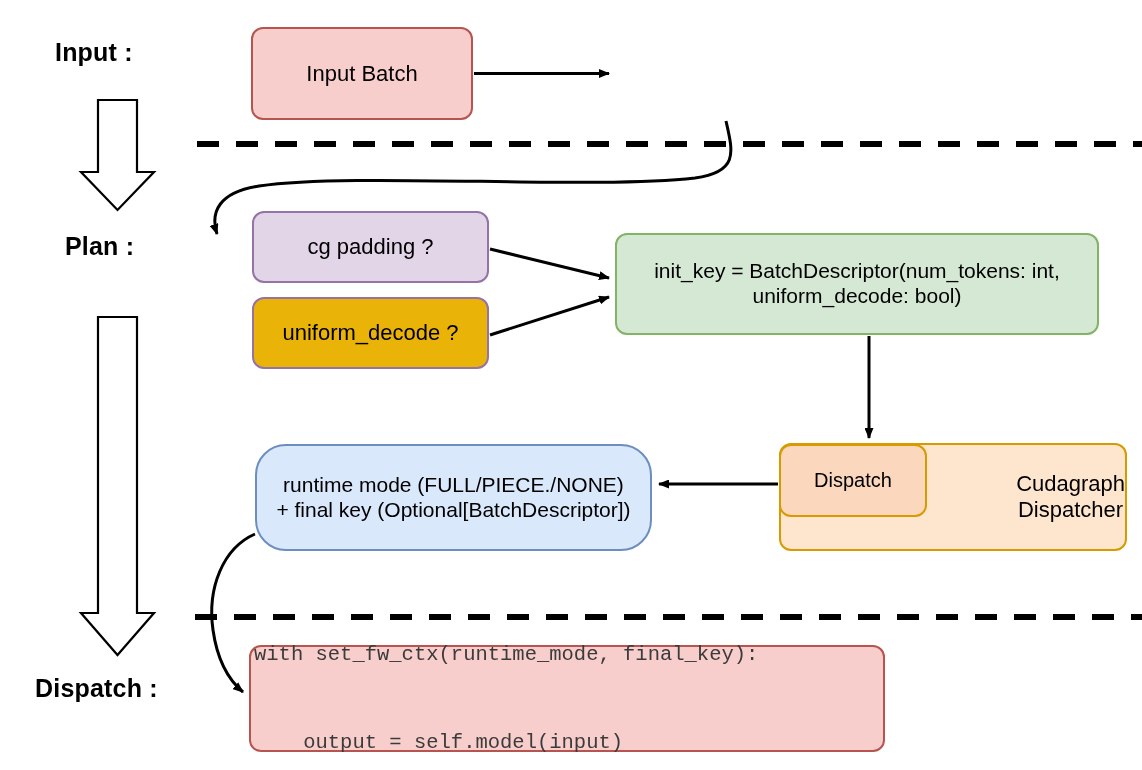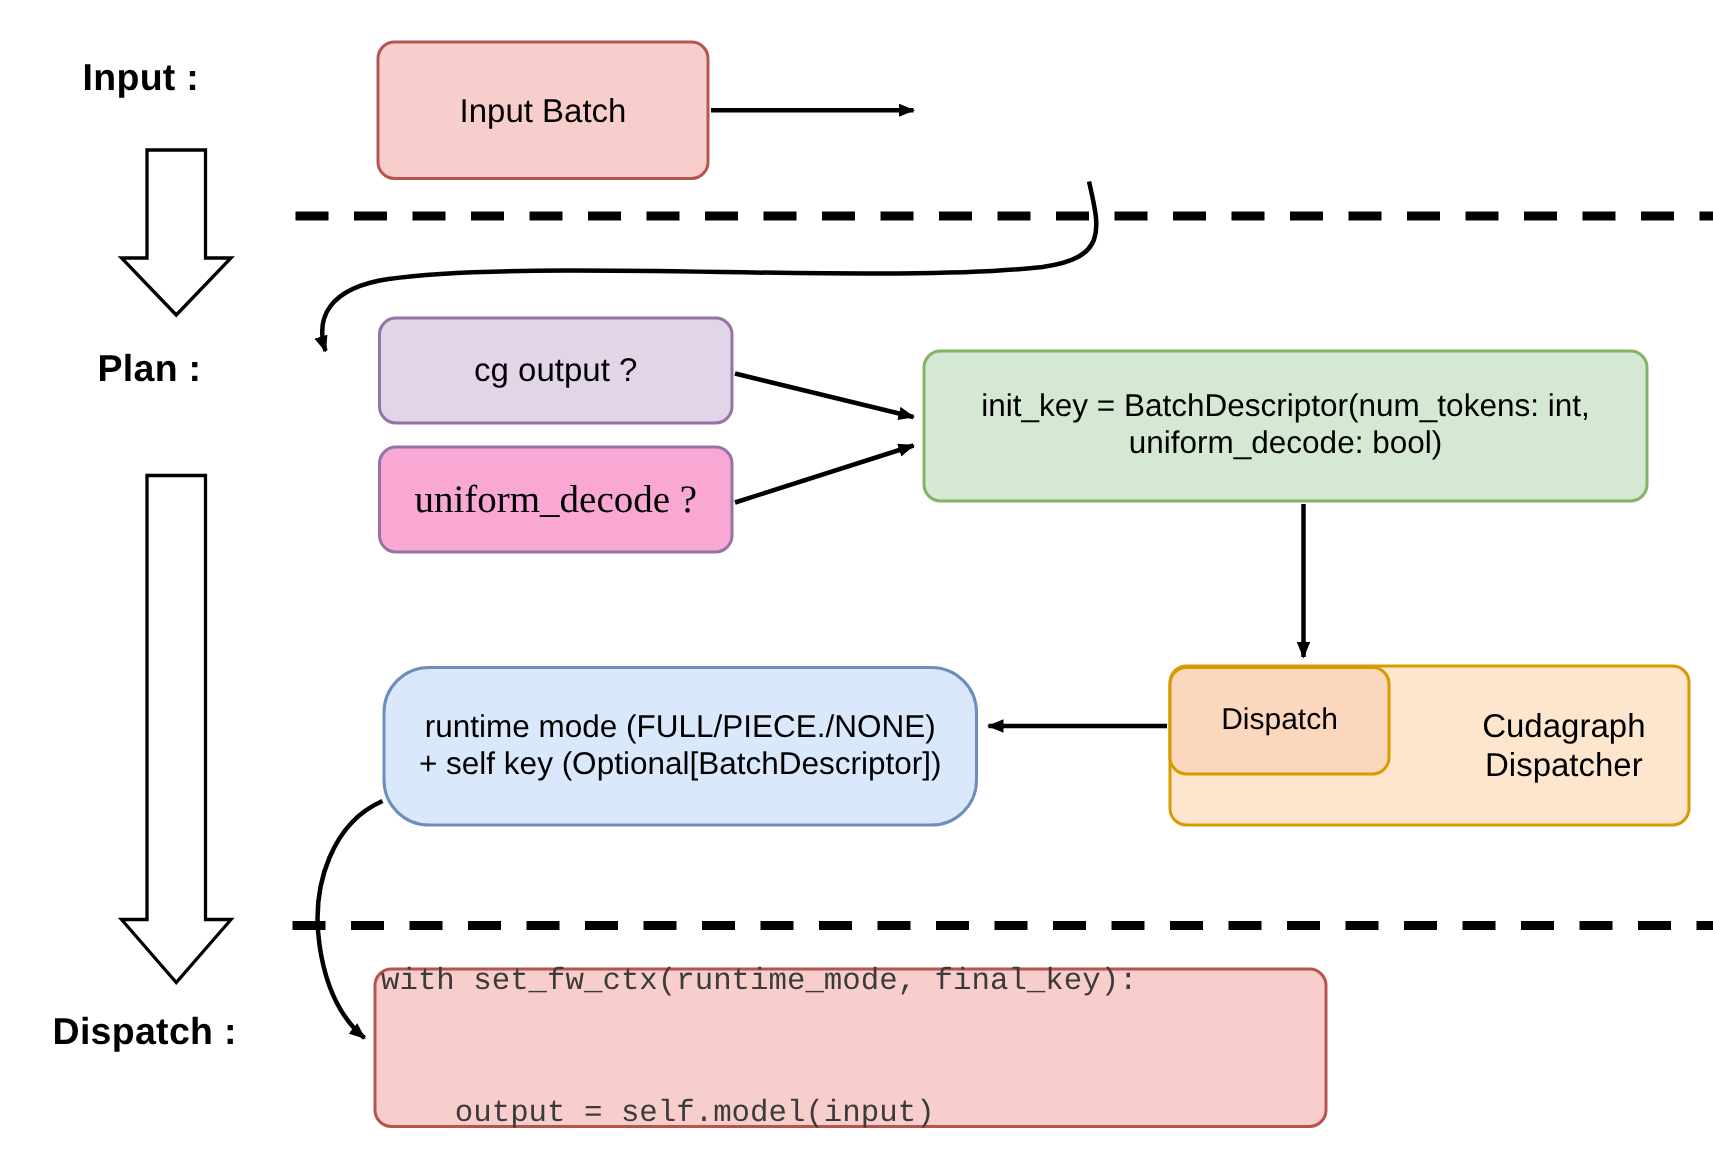--- a/index.html
+++ b/index.html
@@ -61,36 +61,35 @@
     background: #fff2cc; border-color: #d6b656;
     font-size: 22px;
   }
   #node-cg-padding {
     left: 225px; top: 211px; width: 237px; height: 72px;
     background: #e1d5e7; border-color: #9673a6;
     font-size: 22px;
   }
   #node-uniform-decode {
     left: 225px; top: 297px; width: 237px; height: 72px;
-    background: #f9a8d4; border-color: #9673a6;
-    font-size: 26px;
-    font-family: Liberation Serif, serif;
+    background: #eab308; border-color: #9673a6;
+    font-size: 22px;
   }
   #node-init-key {
     left: 588px; top: 233px; width: 484px; height: 102px;
     background: #d5e8d4; border-color: #82b366;
     font-size: 21px;
   }
   #node-cudagraph-dispatcher {
     left: 752px; top: 443px; width: 348px; height: 108px;
     background: #fde5ce; border-color: #d79b00;
     font-size: 22px;
     align-items: center;
     justify-content: flex-end;
-    padding-right: 28px;
+    padding-right: 0;
     padding-bottom: 2px;
   }
   #node-dispatch {
     left: 752px; top: 444px; width: 148px; height: 73px;
     background: #fad7bd; border-color: #d79b00;
     font-size: 20px;
   }
   #node-runtime-mode {
     left: 228px; top: 444px; width: 397px; height: 107px;
     background: #dae8fc; border-color: #6c8ebf;
@@ -154,21 +153,21 @@
   <div class="stage-label" id="label-input">Input :</div>
   <div class="stage-label" id="label-plan">Plan :</div>
   <div class="stage-label" id="label-execute">Dispatch :</div>
 
   <div class="node" id="node-input-batch">
     <span>Input Batch</span>
   </div>
 
 
   <div class="node" id="node-cg-padding">
-    <span>cg output ?</span>
+    <span>cg padding ?</span>
   </div>
 
   <div class="node" id="node-uniform-decode">
     <span>uniform_decode ?</span>
   </div>
 
   <div class="node" id="node-init-key">
     <span>
       <span class="node-line">init_key = BatchDescriptor(num_tokens: int,</span>
       <span class="node-line">uniform_decode: bool)</span>
@@ -182,21 +181,21 @@
     </span>
   </div>
 
   <div class="node" id="node-dispatch">
     <span>Dispatch</span>
   </div>
 
   <div class="node" id="node-runtime-mode">
     <span>
       <span class="node-line">runtime mode (FULL/PIECE./NONE)</span>
-      <span class="node-line">+ self key (Optional[BatchDescriptor])</span>
+      <span class="node-line">+ final key (Optional[BatchDescriptor])</span>
     </span>
   </div>
 
   <div class="node" id="node-execute-code">
     <span>
       <span class="node-line">with set_fw_ctx(runtime_mode, final_key):</span>
       <span class="node-line">    output = self.model(input)</span>
     </span>
   </div>
 

